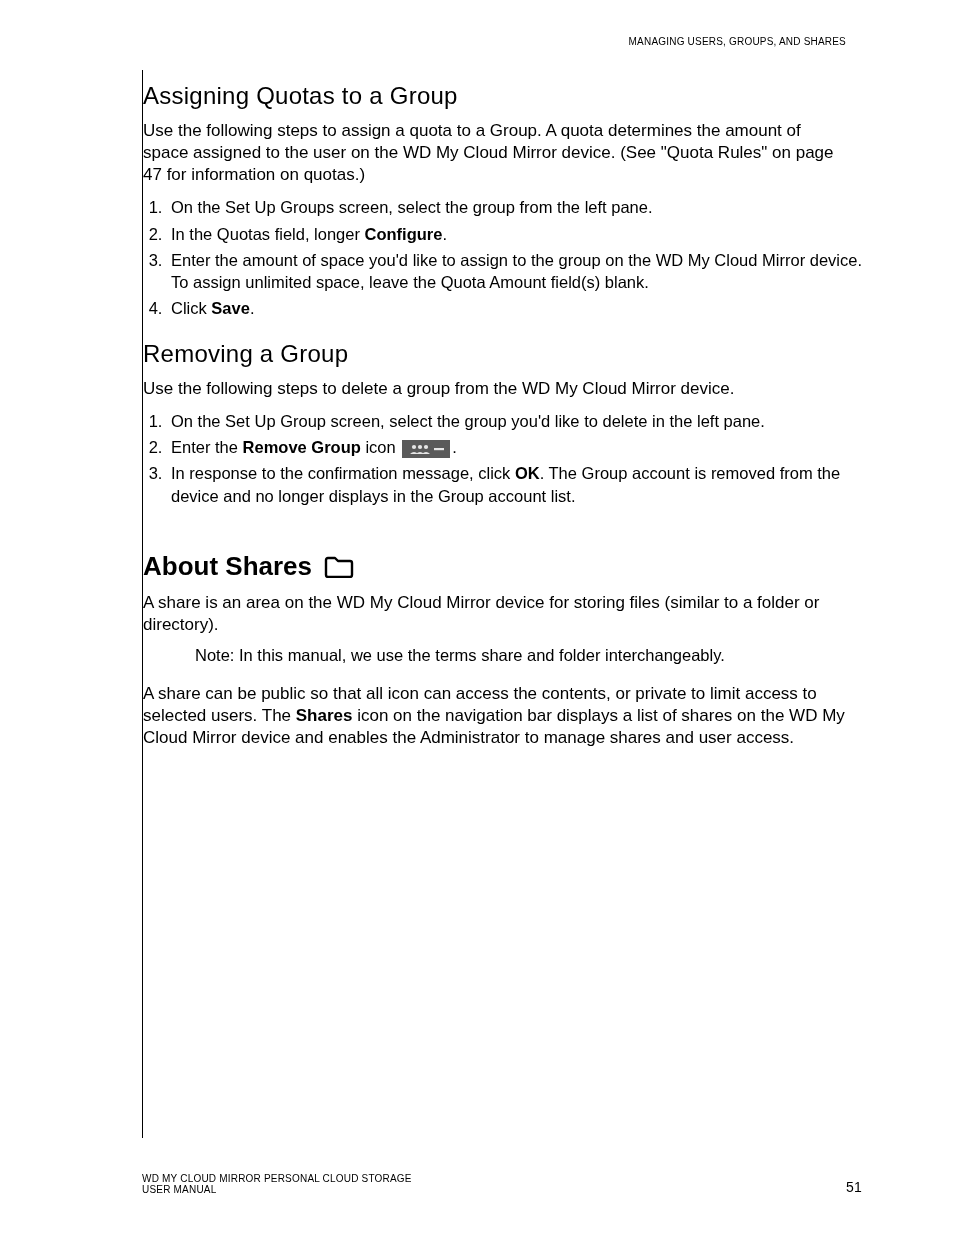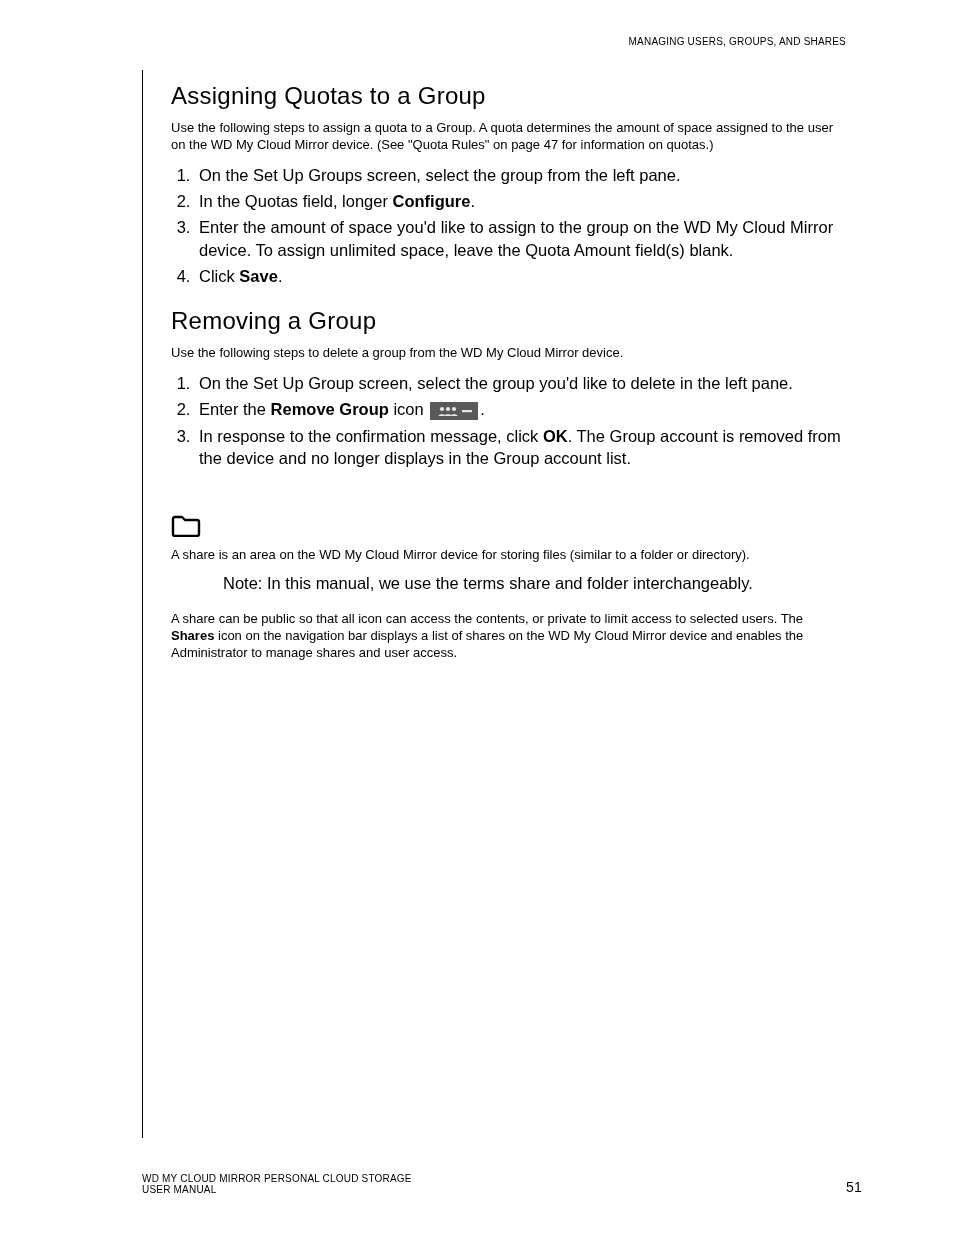--- a/index.html
+++ b/index.html
@@ -25,33 +25,32 @@
     letter-spacing: 0.02em;
     color: #000;
     margin-left: 11px;
   }
   .content {
     position: absolute;
     left: 142px;
     top: 70px;
     width: 720px;
     border-left: 1px solid #000;
-    padding-left: 28px;
     box-sizing: border-box;
     min-height: 1068px;
   }
   h2.subhead {
     font-family: Arial, Helvetica, sans-serif;
     font-weight: 400;
     font-size: 24px;
     margin: 12px 0 10px 0;
     letter-spacing: 0.01em;
   }
   p.body {
-    font-size: 13px;
+    font-size: 17px;
     line-height: 1.3;
     margin: 0 12px 10px 0;
   }
   ol.num {
     list-style: decimal;
     padding-left: 24px;
     margin: 0 0 20px 0;
   }
   ol.num > li {
     font-size: 16.5px;
@@ -144,20 +143,21 @@
             </g>
           </svg>
         </span><span>.</span>
       </li>
       <li>
         <span>In response to the confirmation message, click </span><span class="strong">OK</span><span>. The Group account is removed from the device and no longer displays in the Group account list.</span>
       </li>
     </ol>
 
     <h1 class="bighead">
+      <span>About Shares</span>
       <span class="folder-icon">
         <svg width="30" height="24" viewBox="0 0 30 24">
           <path d="M2 6 L2 21 Q2 23 4 23 L26 23 Q28 23 28 21 L28 9 Q28 7 26 7 L14 7 L11 4 L4 4 Q2 4 2 6 Z" fill="none" stroke="#000" stroke-width="2.4" stroke-linejoin="round"></path>
         </svg>
       </span>
     </h1>
     <p class="body">A share is an area on the WD My Cloud Mirror device for storing files (similar to a folder or directory).</p>
 
     <div class="note-block">
       <span class="note-label">Note:</span><span>  In this manual, we use the terms share and folder interchangeably.</span>

